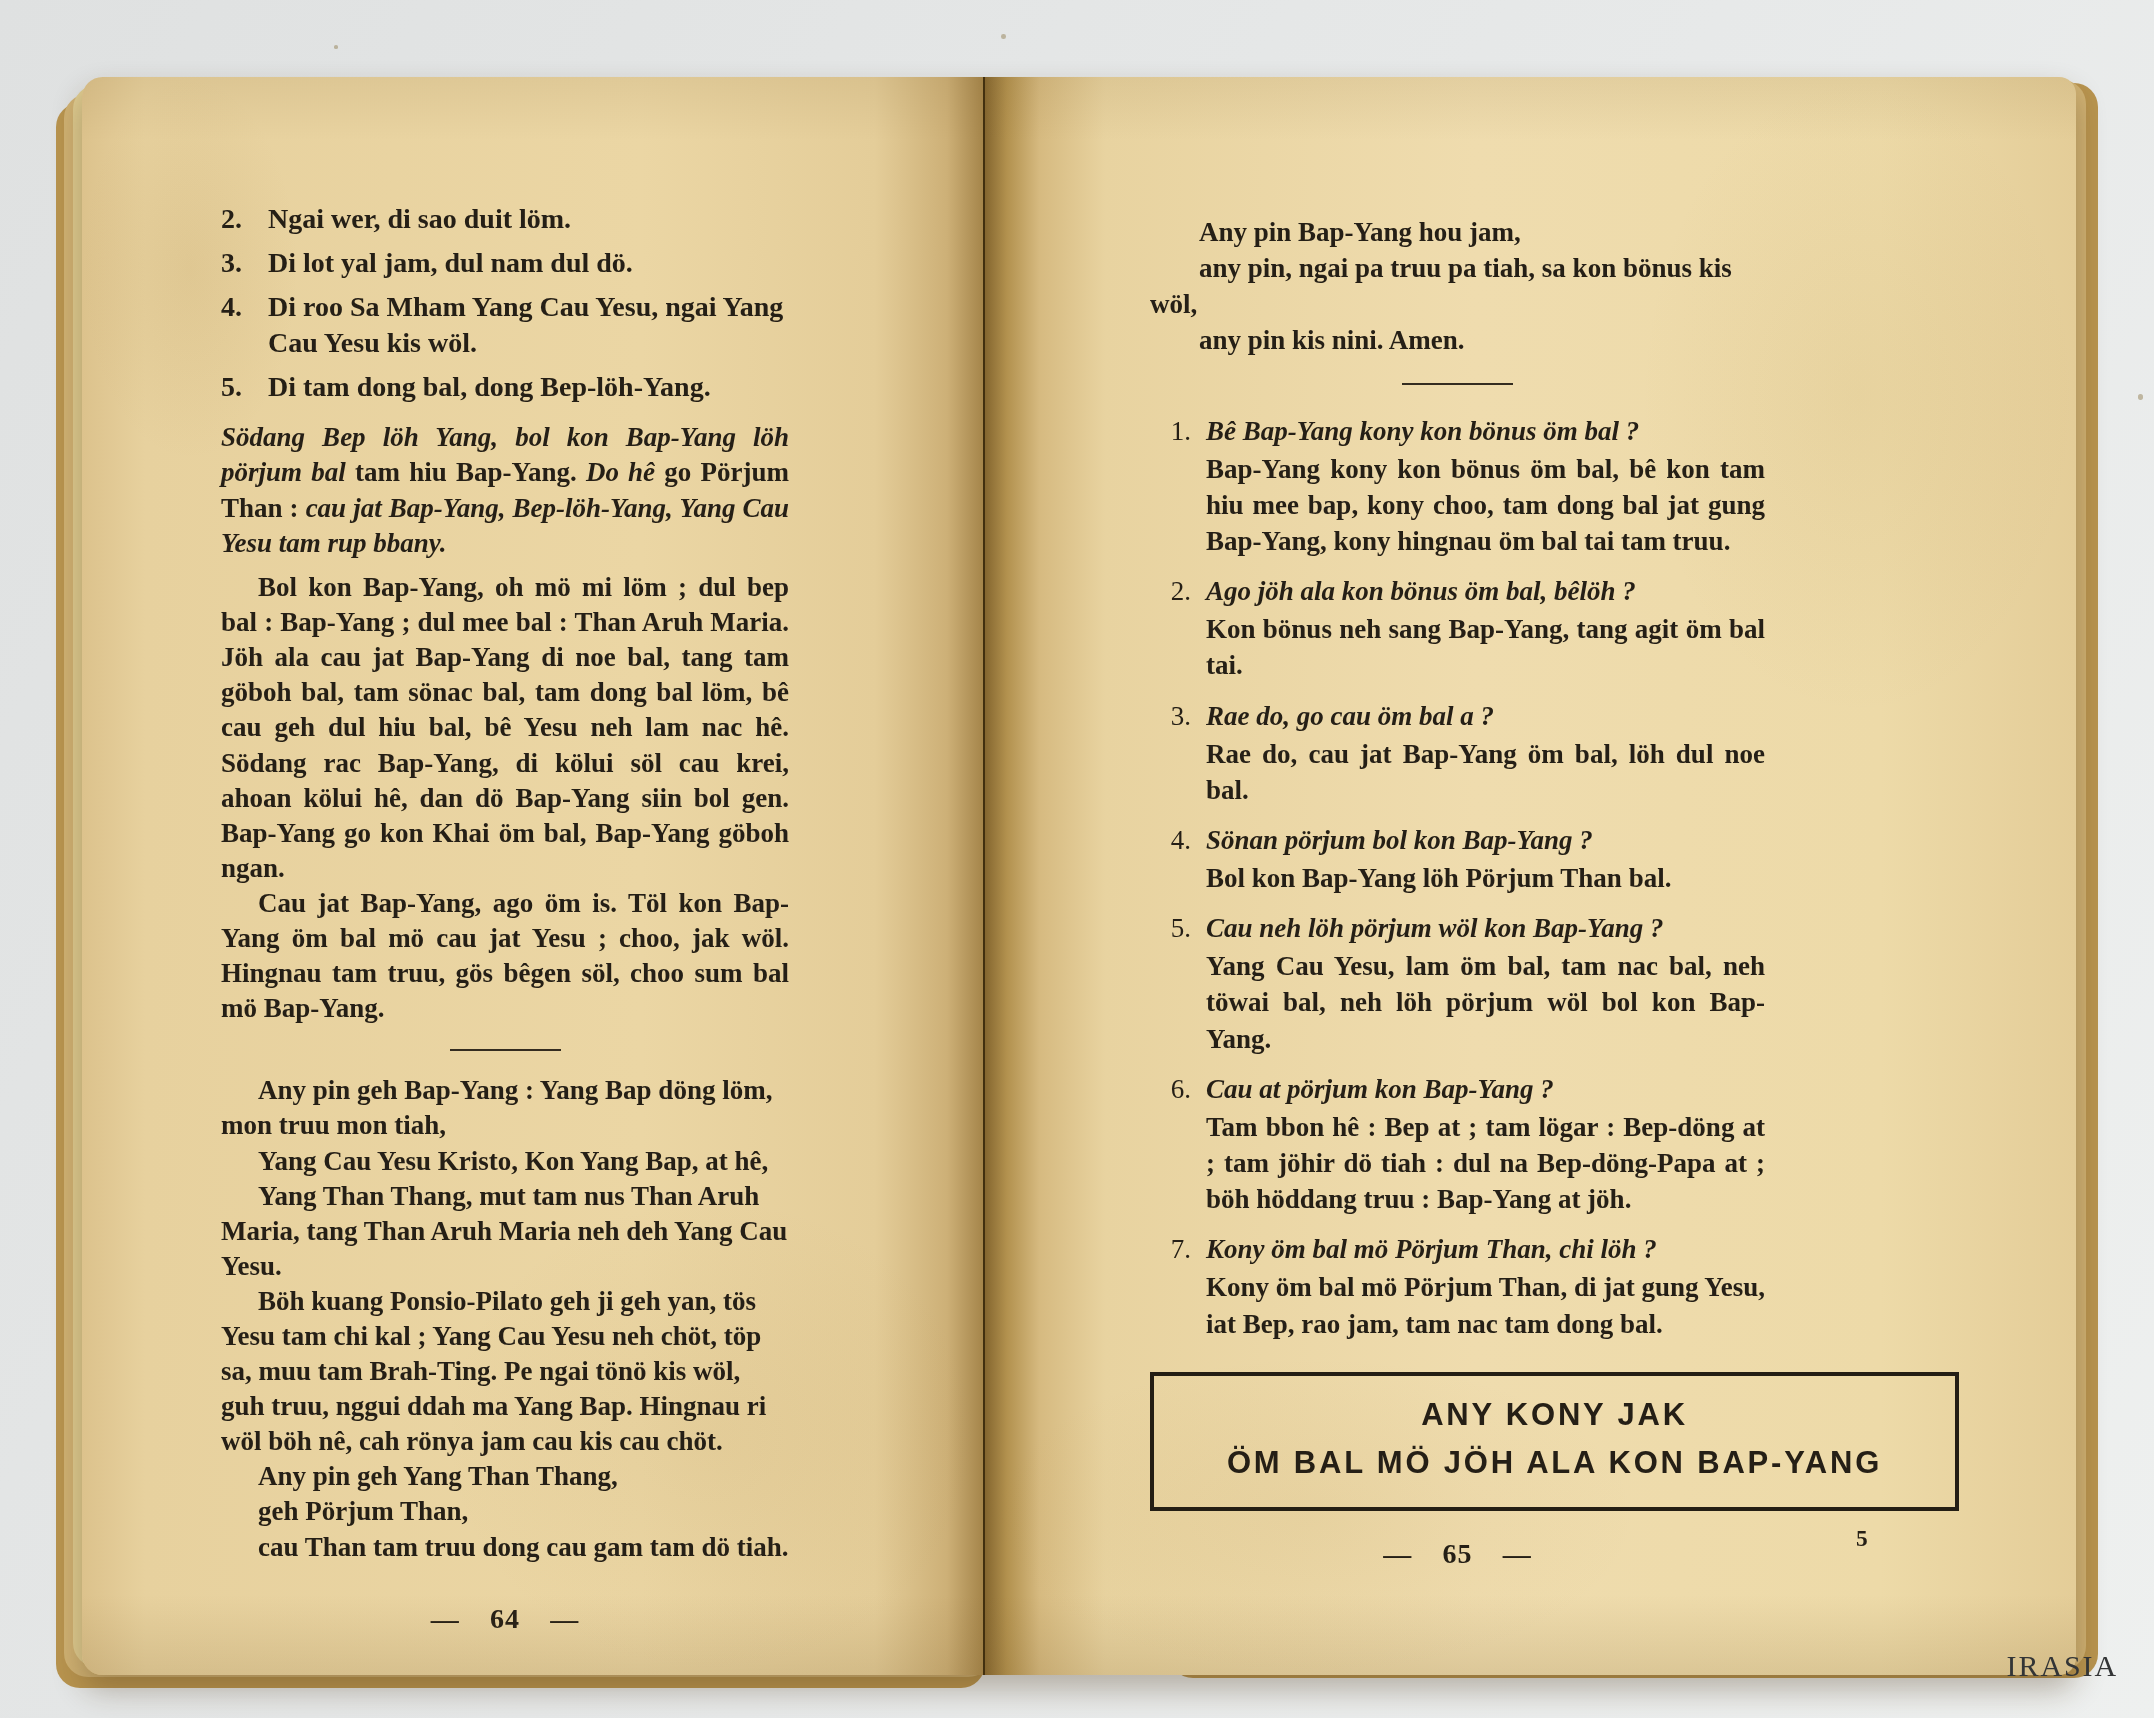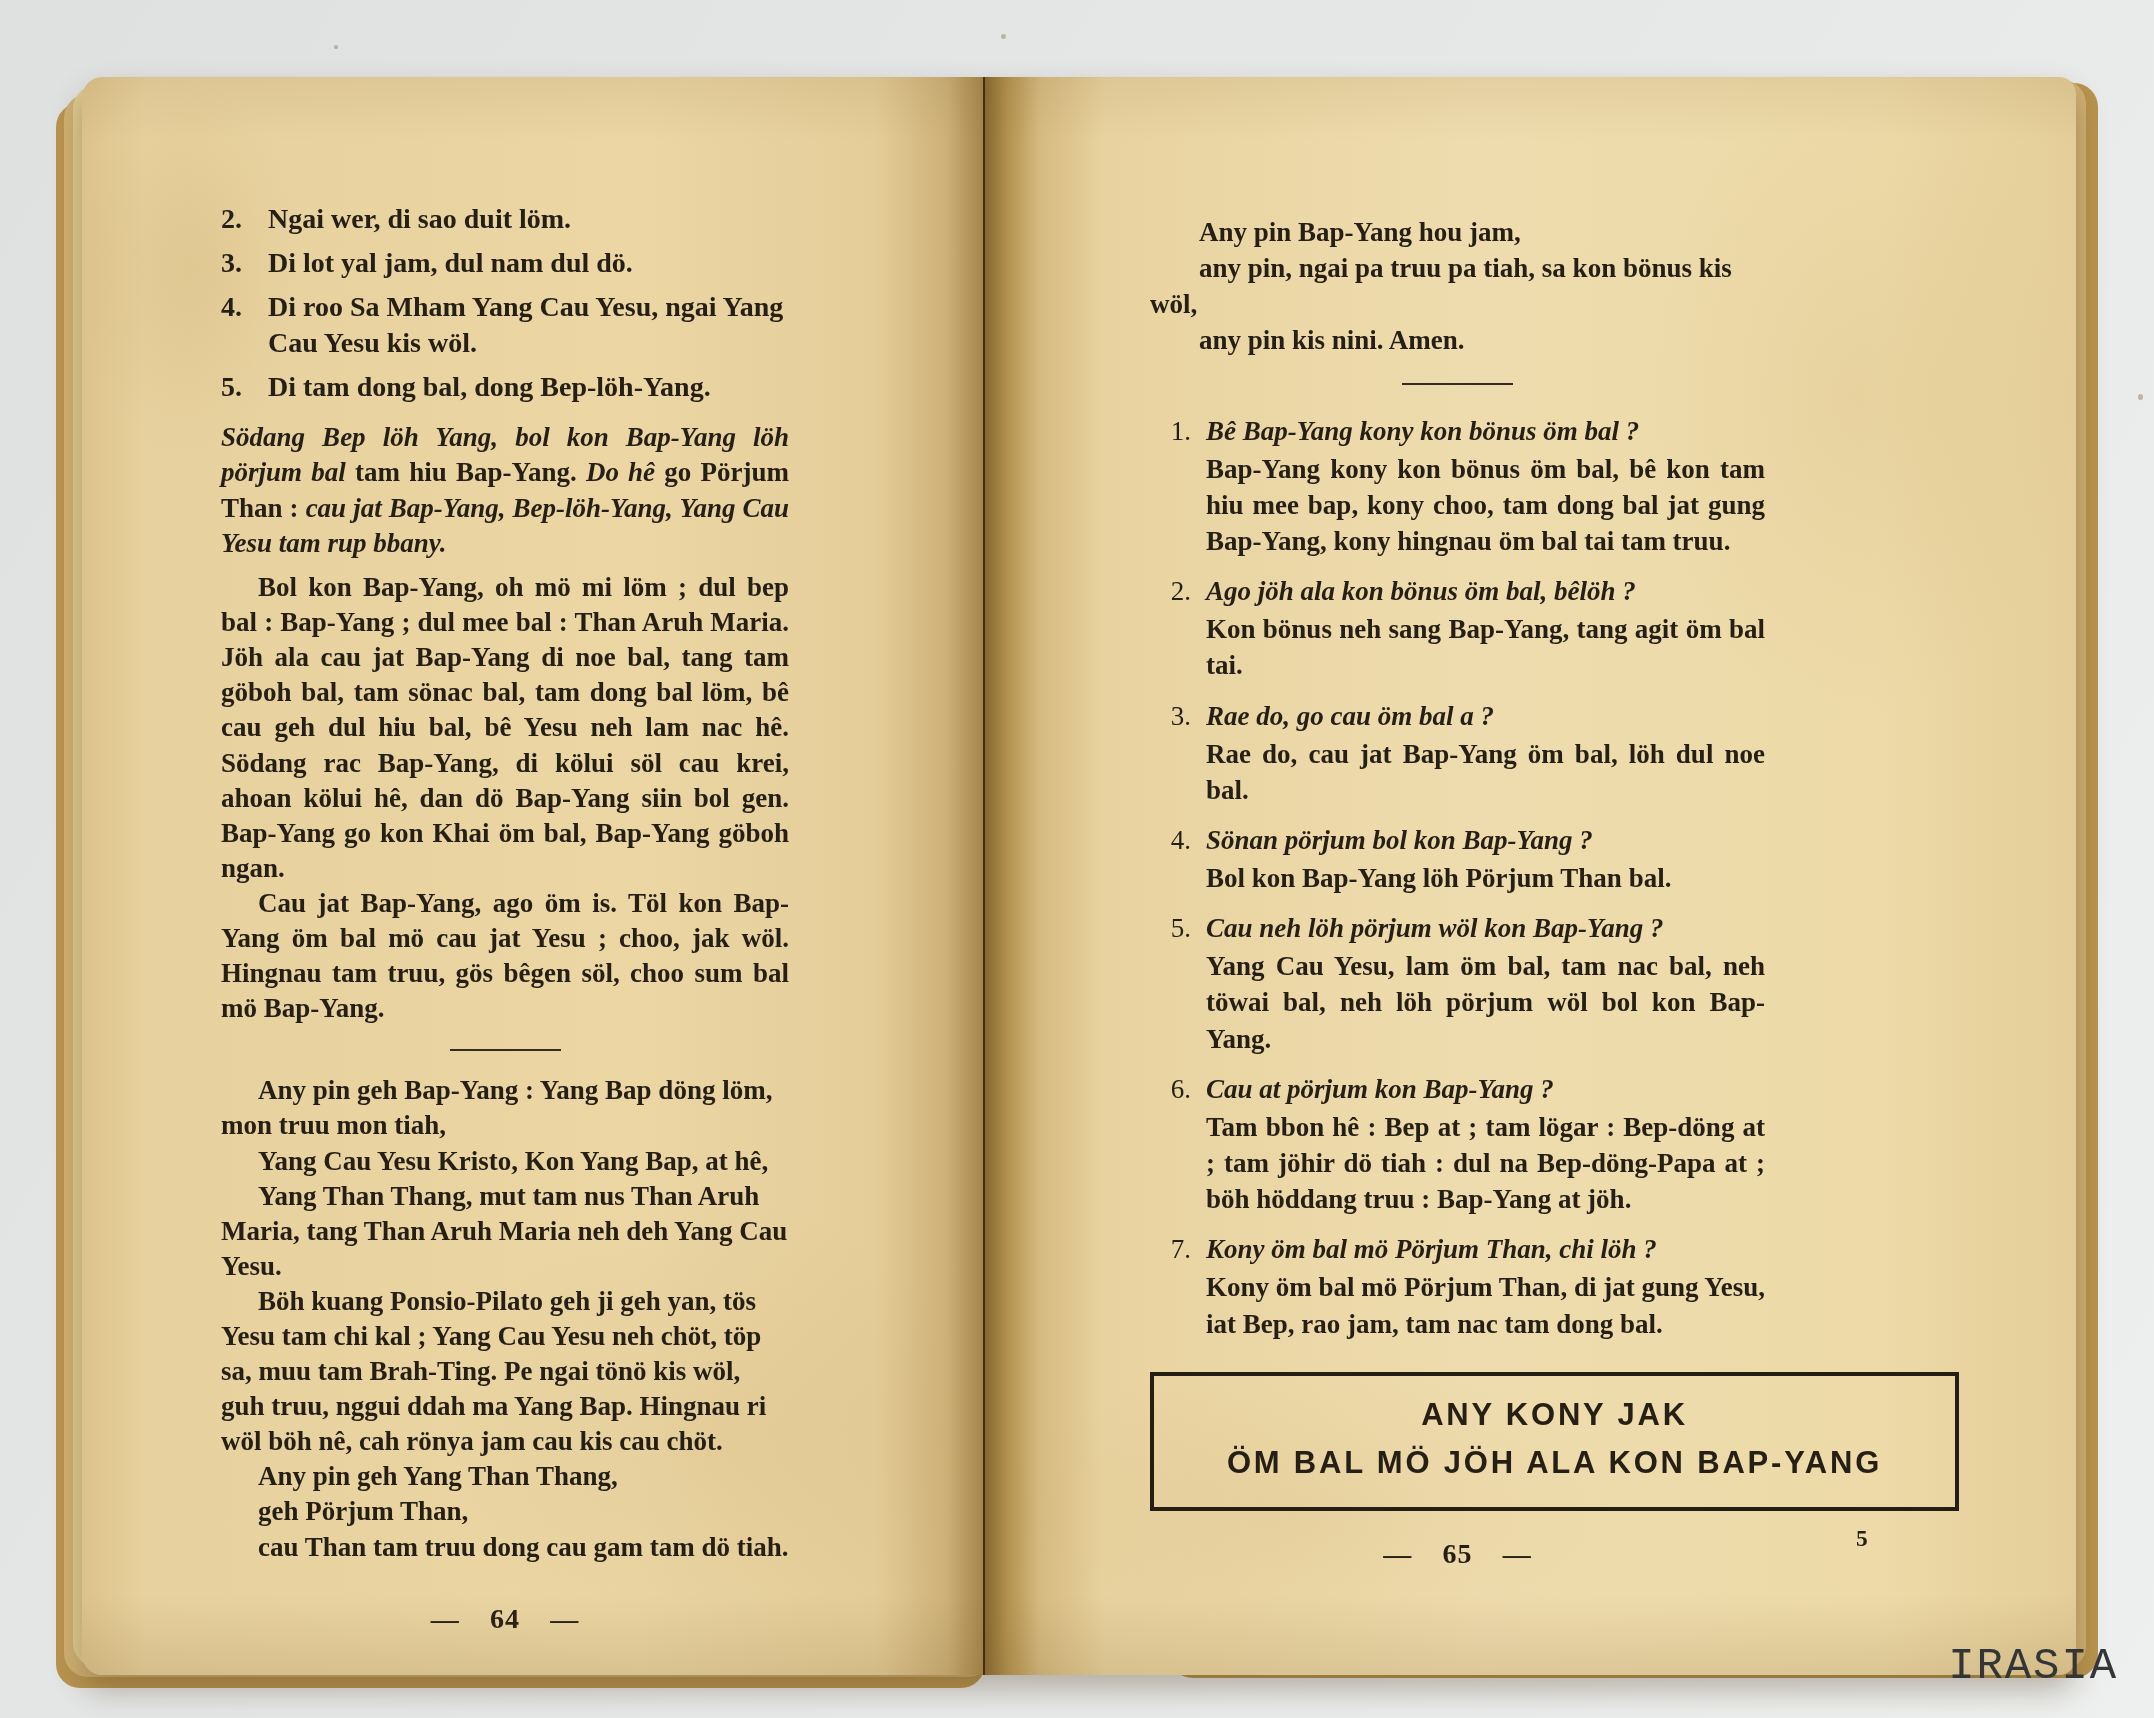--- a/index.html
+++ b/index.html
@@ -70,22 +70,22 @@
   .box{
     border:4.7px solid #241e14;width:809px;box-sizing:border-box;margin-top:30px;
     padding:15px 9.4px 20.6px;text-align:center;
     font-family:"Liberation Sans", sans-serif;font-size:31px;font-weight:700;
     letter-spacing:2.8px;line-height:1.55;
   }
   .c65 .pagenum{margin-top:24px;}
   .sig{position:absolute;left:871px;top:1448px;font-size:23.4px;font-weight:700;}
 
   .watermark{
-    position:absolute;right:37px;bottom:27px;color:#333536;
-    font-family:Liberation Mono, monospace;font-size:44px;letter-spacing:1.9px;
+    position:absolute;right:37px;bottom:35px;color:#333536;
+    font-family:Liberation Serif, serif;font-size:30px;letter-spacing:1.9px;
   }
 </style>
 </head>
 <body>
 
 <div class="speck" style="left:1001px;top:34px;width:4.7px;height:4.7px;"></div>
 <div class="speck" style="left:334px;top:45px;width:3.7px;height:3.7px;"></div>
 <div class="speck" style="left:2138px;top:394px;width:4.7px;height:5.6px;"></div>
 
 <div class="book">

